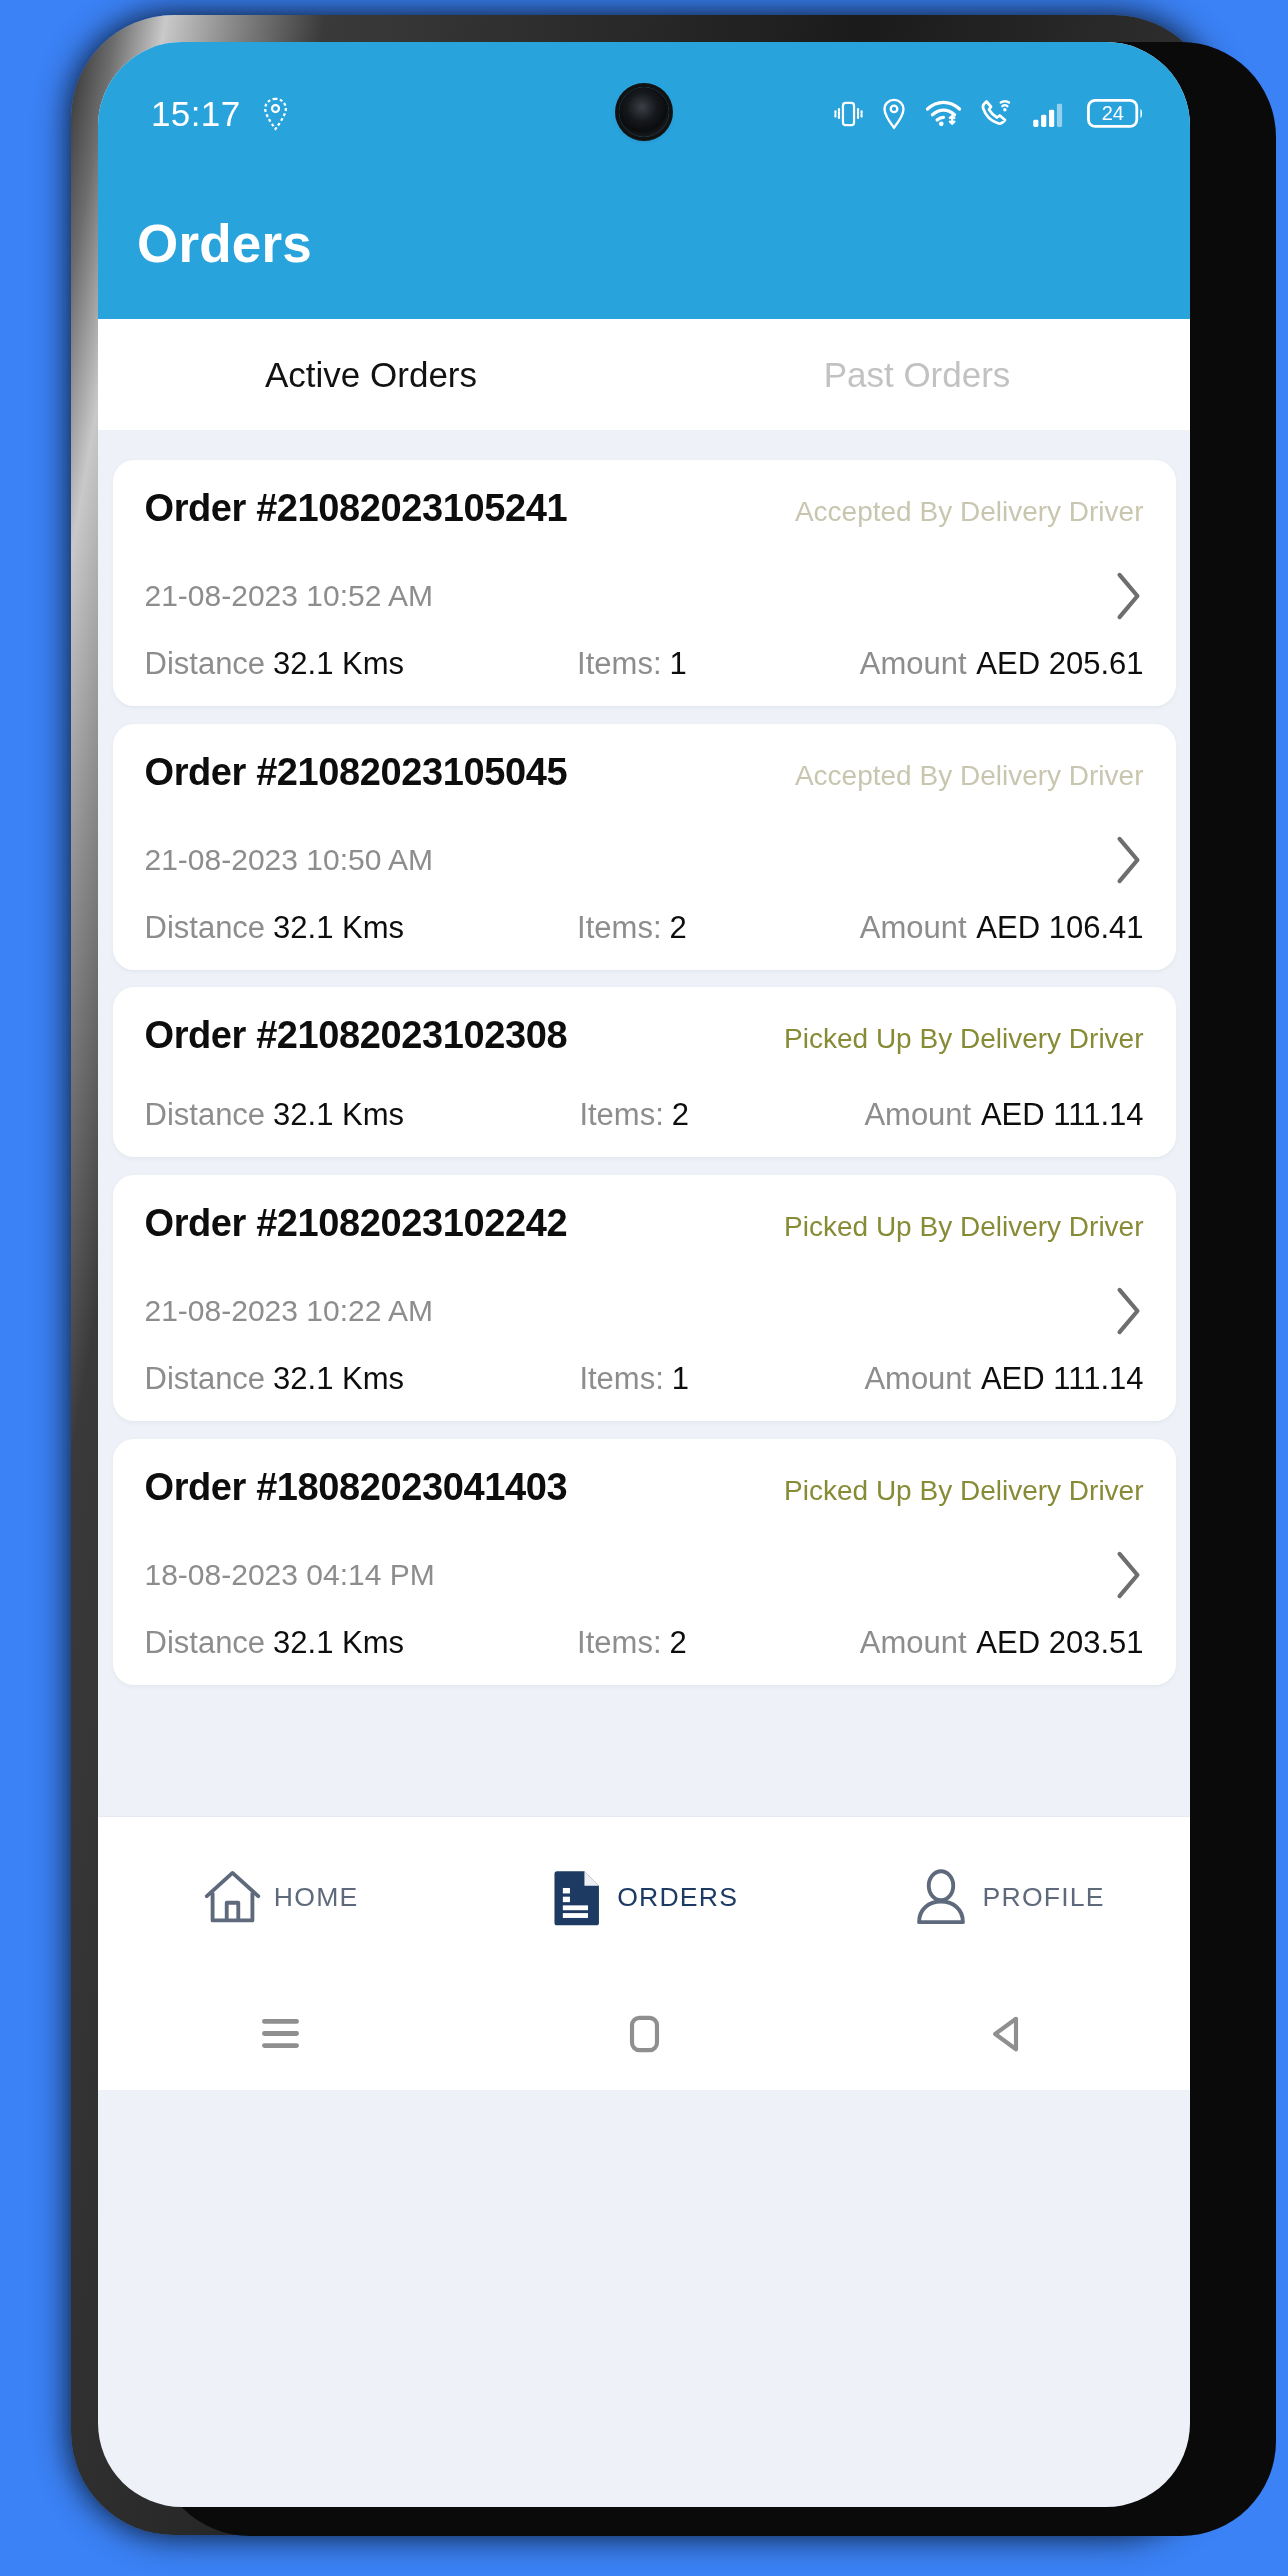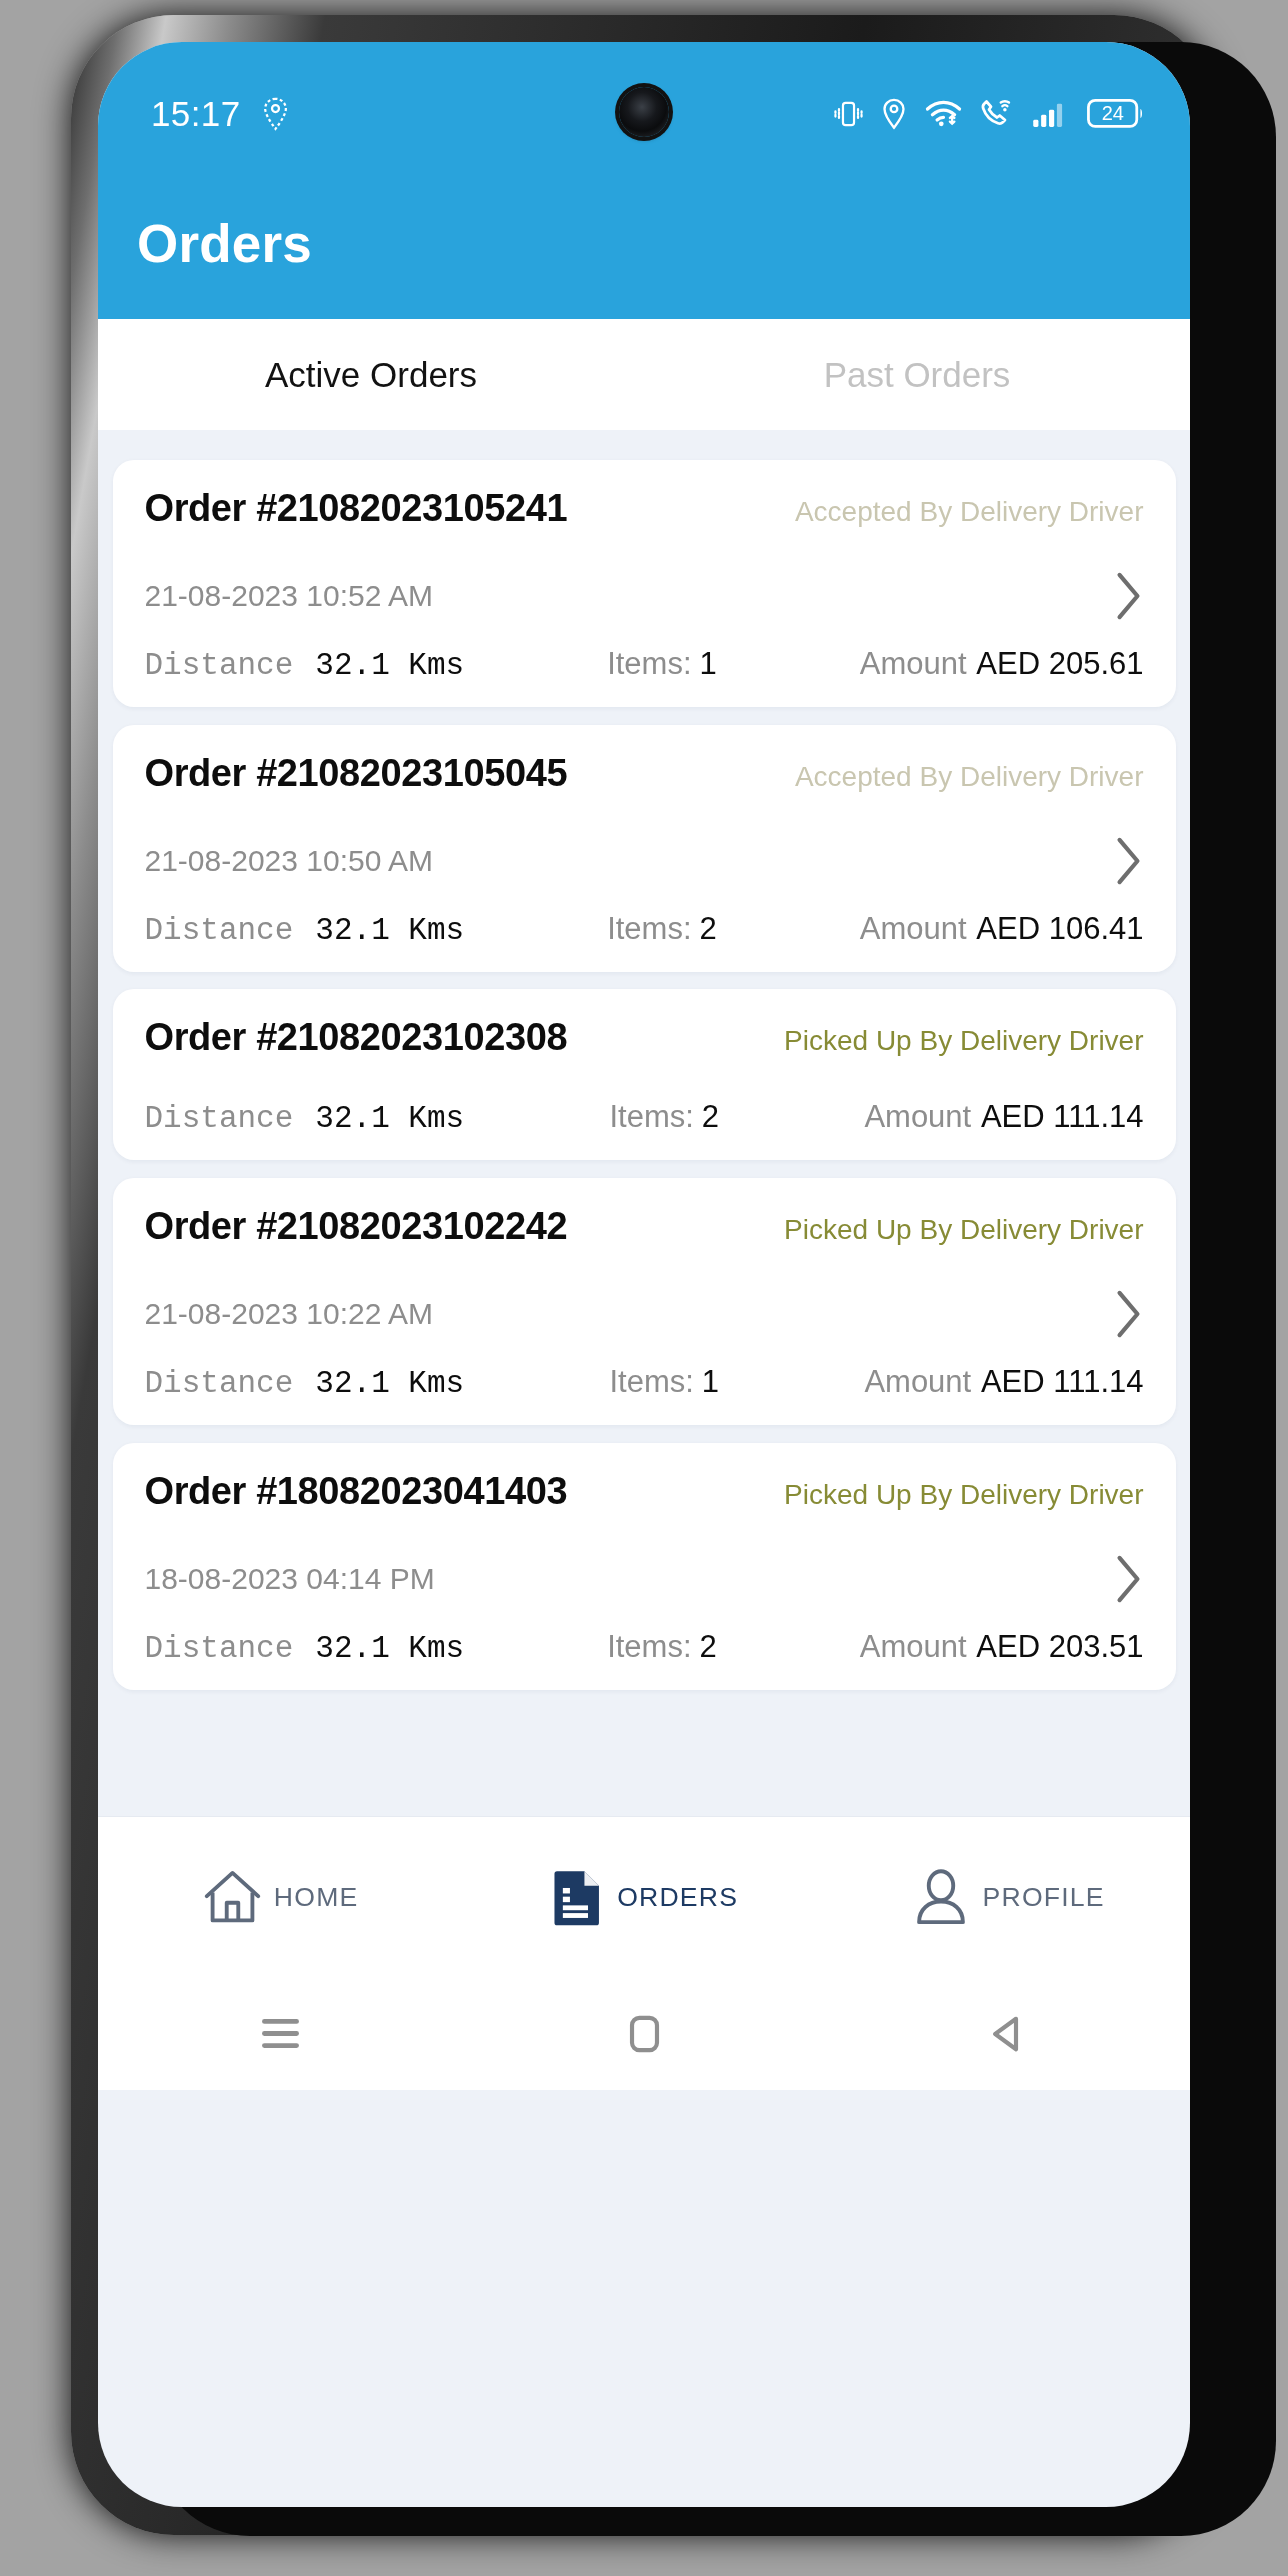--- a/index.html
+++ b/index.html
@@ -4,21 +4,21 @@
 <style>
   * { margin:0; padding:0; box-sizing:border-box; }
   html, body {
     width:1288px; height:2576px;
     background:#000;
     font-family:"Liberation Sans", sans-serif;
     overflow:hidden;
   }
 
   
-  #scene { position:relative; width:1288px; height:2576px; background:#a3a3a3; }
+  #scene { position:relative; width:1288px; height:2576px; background:#3b82f6; }
 
   #phone-frame {
     position:absolute;
     left:71px; top:14.5px;
     width:1146px; height:2520px;
     border-radius:103px;
     background:linear-gradient(100deg,#2b2b2b 0%,#6e6e6e 3%,#c9c9c9 6%,#8c8c8c 10%,#3a3a3a 16%,
                #1b1b1b 50%,#3a3a3a 84%,#8c8c8c 90%,#cfcfcf 94%,#6e6e6e 97%,#2b2b2b 100%);
     box-shadow:0 0 34px rgba(0,0,0,.9);
   }
@@ -133,21 +133,21 @@
   .card-row-mid {
     display:flex; align-items:center; justify-content:space-between;
     margin-bottom:24px;
   }
   .order-datetime { font-size:30px; color:#8d8d8d; }
   .chevron-right { width:31px; height:52px; flex:0 0 auto; }
 
   .card-row-bottom { display:flex; align-items:baseline; font-size:31px; }
   .meta-label { color:#8d8d8d; }
   .meta-value { color:#0d0d0d; }
-  .meta-distance { display:flex; gap:22px;font-family:Liberation Mono, monospace; }
+  .meta-distance { display:flex; gap:8px; }
   .meta-items   { display:flex; gap:8px; margin-left:auto; margin-right:auto; }
   .meta-amount  { display:flex; gap:9.7px; }
 
   
   #bottom-nav {
     background:#fff;
     height:161px;
     display:flex;
     border-top:0.8px solid #e6eaf1;
   }

